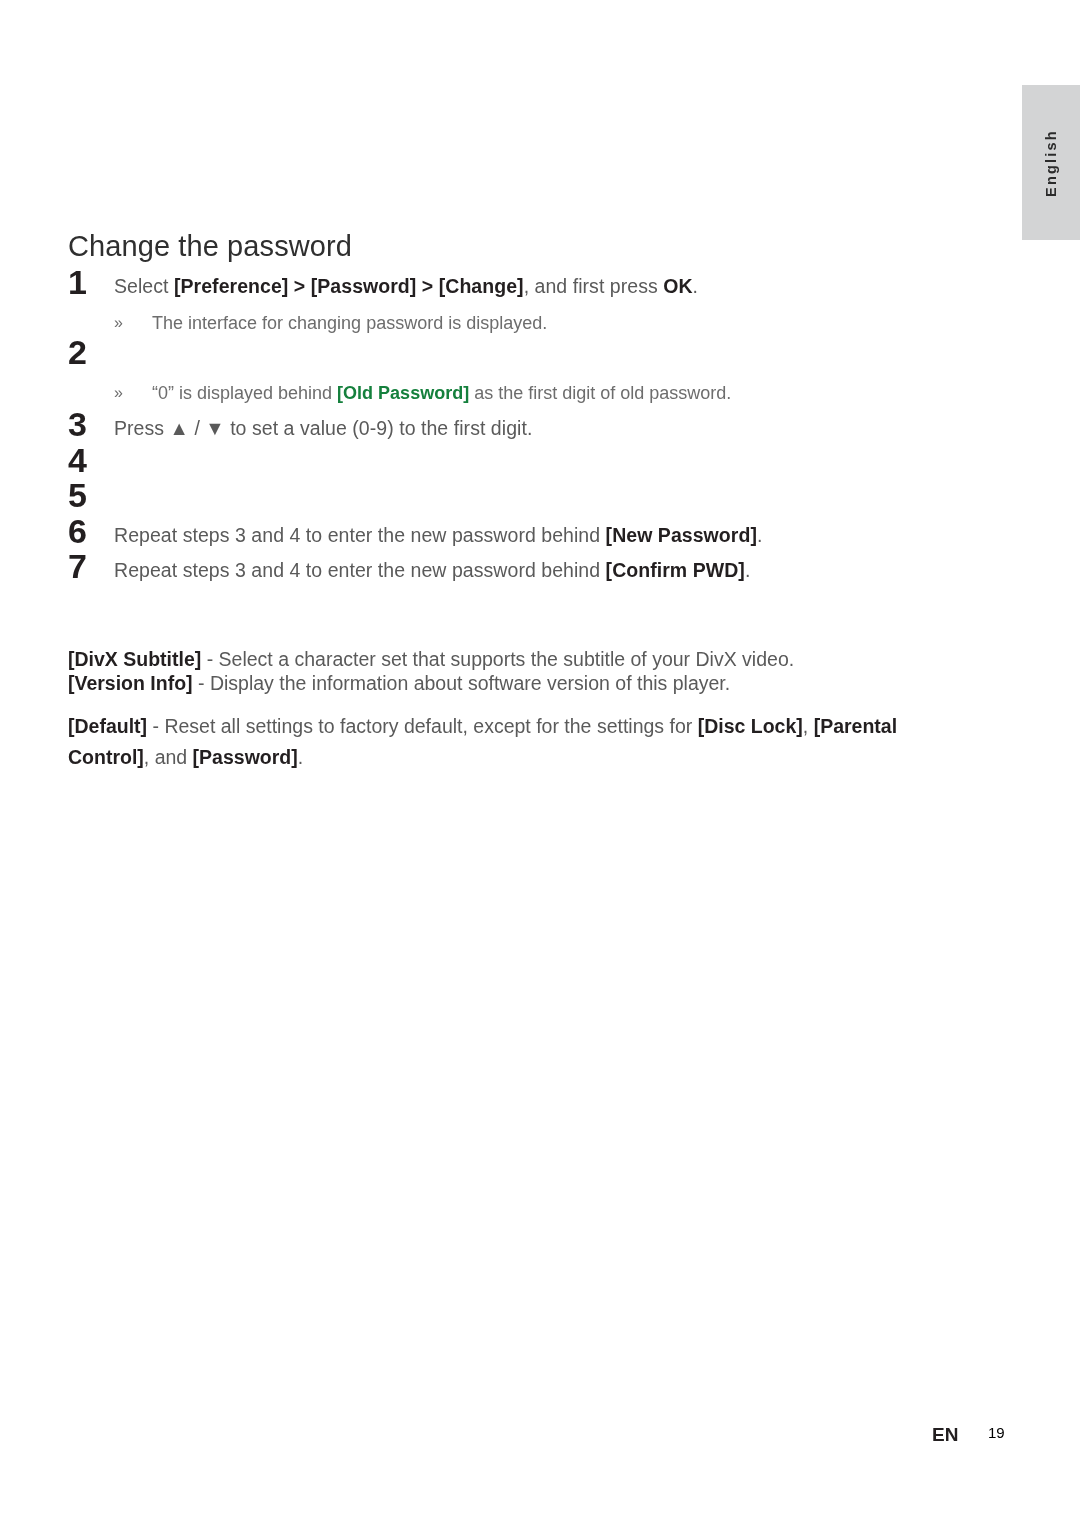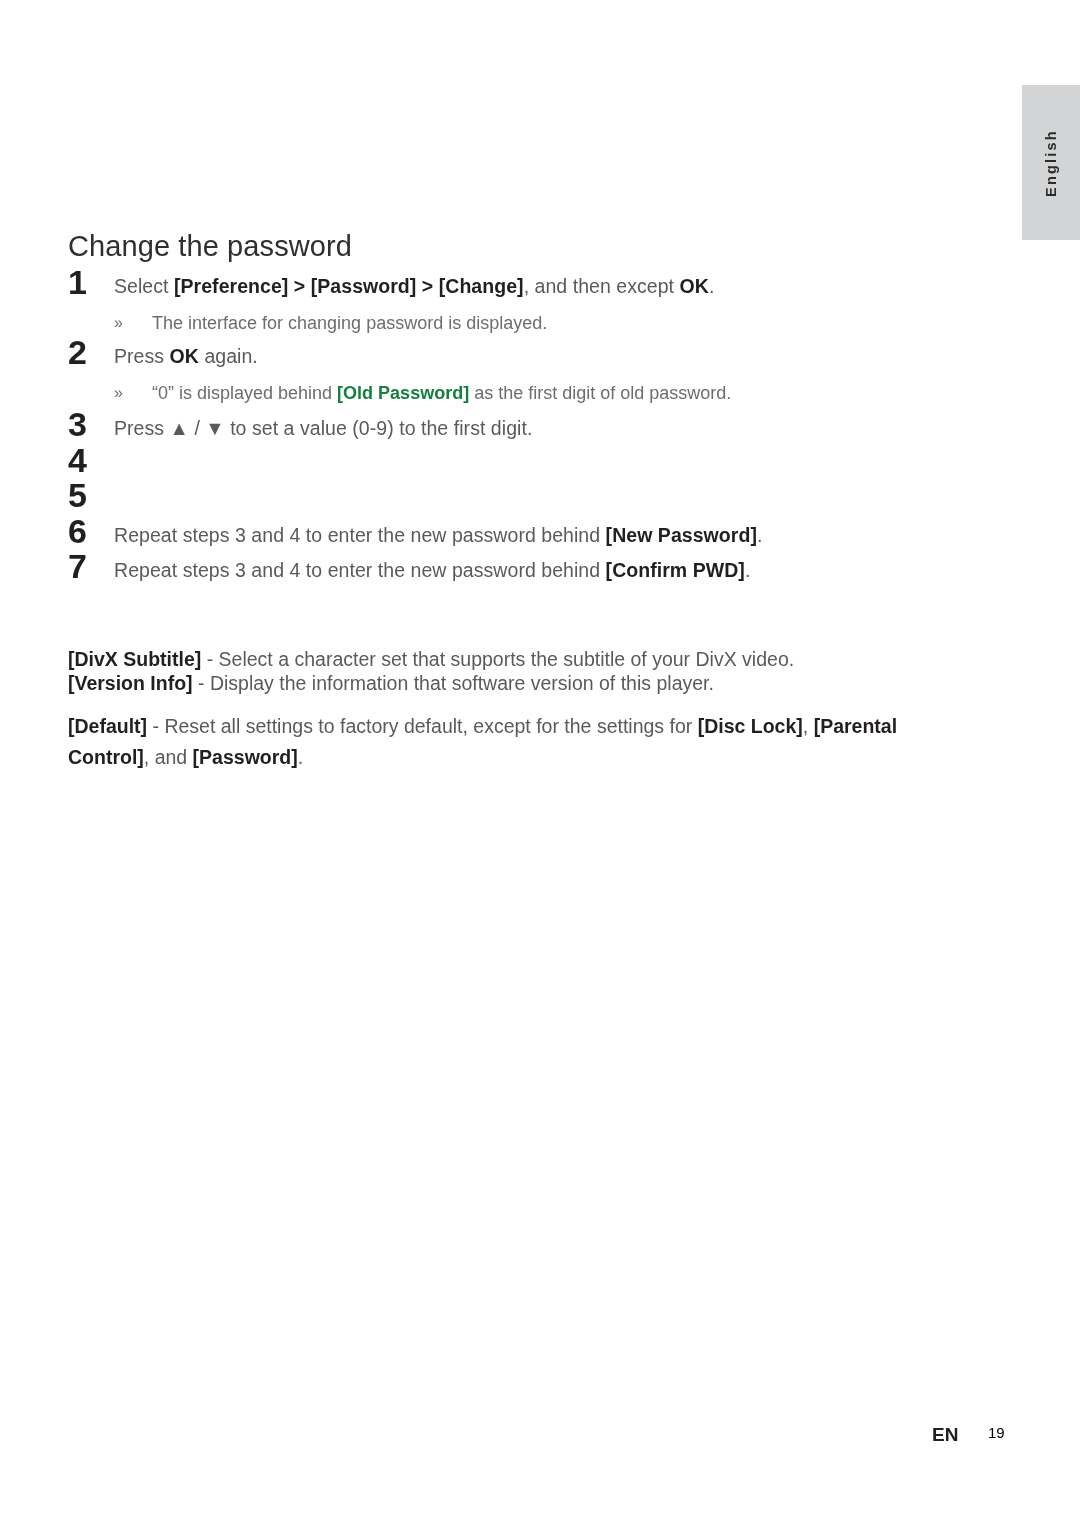--- a/index.html
+++ b/index.html
@@ -186,31 +186,30 @@
 </div>
 
 <div class="content">
 
   <h1 class="page-heading">Change the password</h1>
 
   <div class="steps">
 
     <div class="step s1">
       <span class="num">1</span>
-      <span class="txt"><span>Select </span><b>[Preference] &gt; [Password] &gt; [Change]</b><span>, and then except </span><b>OK</b><span>.</span></span>
+      <span class="txt"><span>Select </span><b>[Preference] &gt; [Password] &gt; [Change]</b><span>, and first press </span><b>OK</b><span>.</span></span>
     </div>
 
     <div class="substep sb1">
       <span class="guillemet">»</span>
       <span class="txt"><span>The interface for changing password is displayed.</span></span>
     </div>
 
     <div class="step s2">
       <span class="num">2</span>
-      <span class="txt"><span>Press </span><b>OK</b><span> again.</span></span>
     </div>
 
     <div class="substep sb2">
       <span class="guillemet">»</span>
       <span class="txt"><span>“0” is displayed behind </span><b>[Old Password]</b><span> as the first digit of old password.</span></span>
     </div>
 
     <div class="step s3">
       <span class="num">3</span>
       <span class="txt"><span>Press ▲ / ▼ to set a value (0-9) to the first digit.</span></span>
@@ -230,21 +229,21 @@
     </div>
 
     <div class="step s7">
       <span class="num">7</span>
       <span class="txt"><span>Repeat steps 3 and 4 to enter the new password behind </span><b>[Confirm PWD]</b><span>.</span></span>
     </div>
 
   </div>
 
   <p class="para p-divx"><b>[DivX Subtitle]</b><span> - Select a character set that supports the subtitle of your DivX video.</span></p>
-  <p class="para p-version"><b>[Version Info]</b><span> - Display the information that software version of this player.</span></p>
+  <p class="para p-version"><b>[Version Info]</b><span> - Display the information about software version of this player.</span></p>
   <p class="para p-default"><b>[Default]</b><span> - Reset all settings to factory default, except for the settings for </span><b>[Disc Lock]</b><span>, </span><b>[Parental Control]</b><span>, and </span><b>[Password]</b><span>.</span></p>
 
 </div>
 
 <div class="footer">
   <span class="lang-code">EN</span>
   <span class="page-num">19</span>
 </div>
 
 </body></html>

